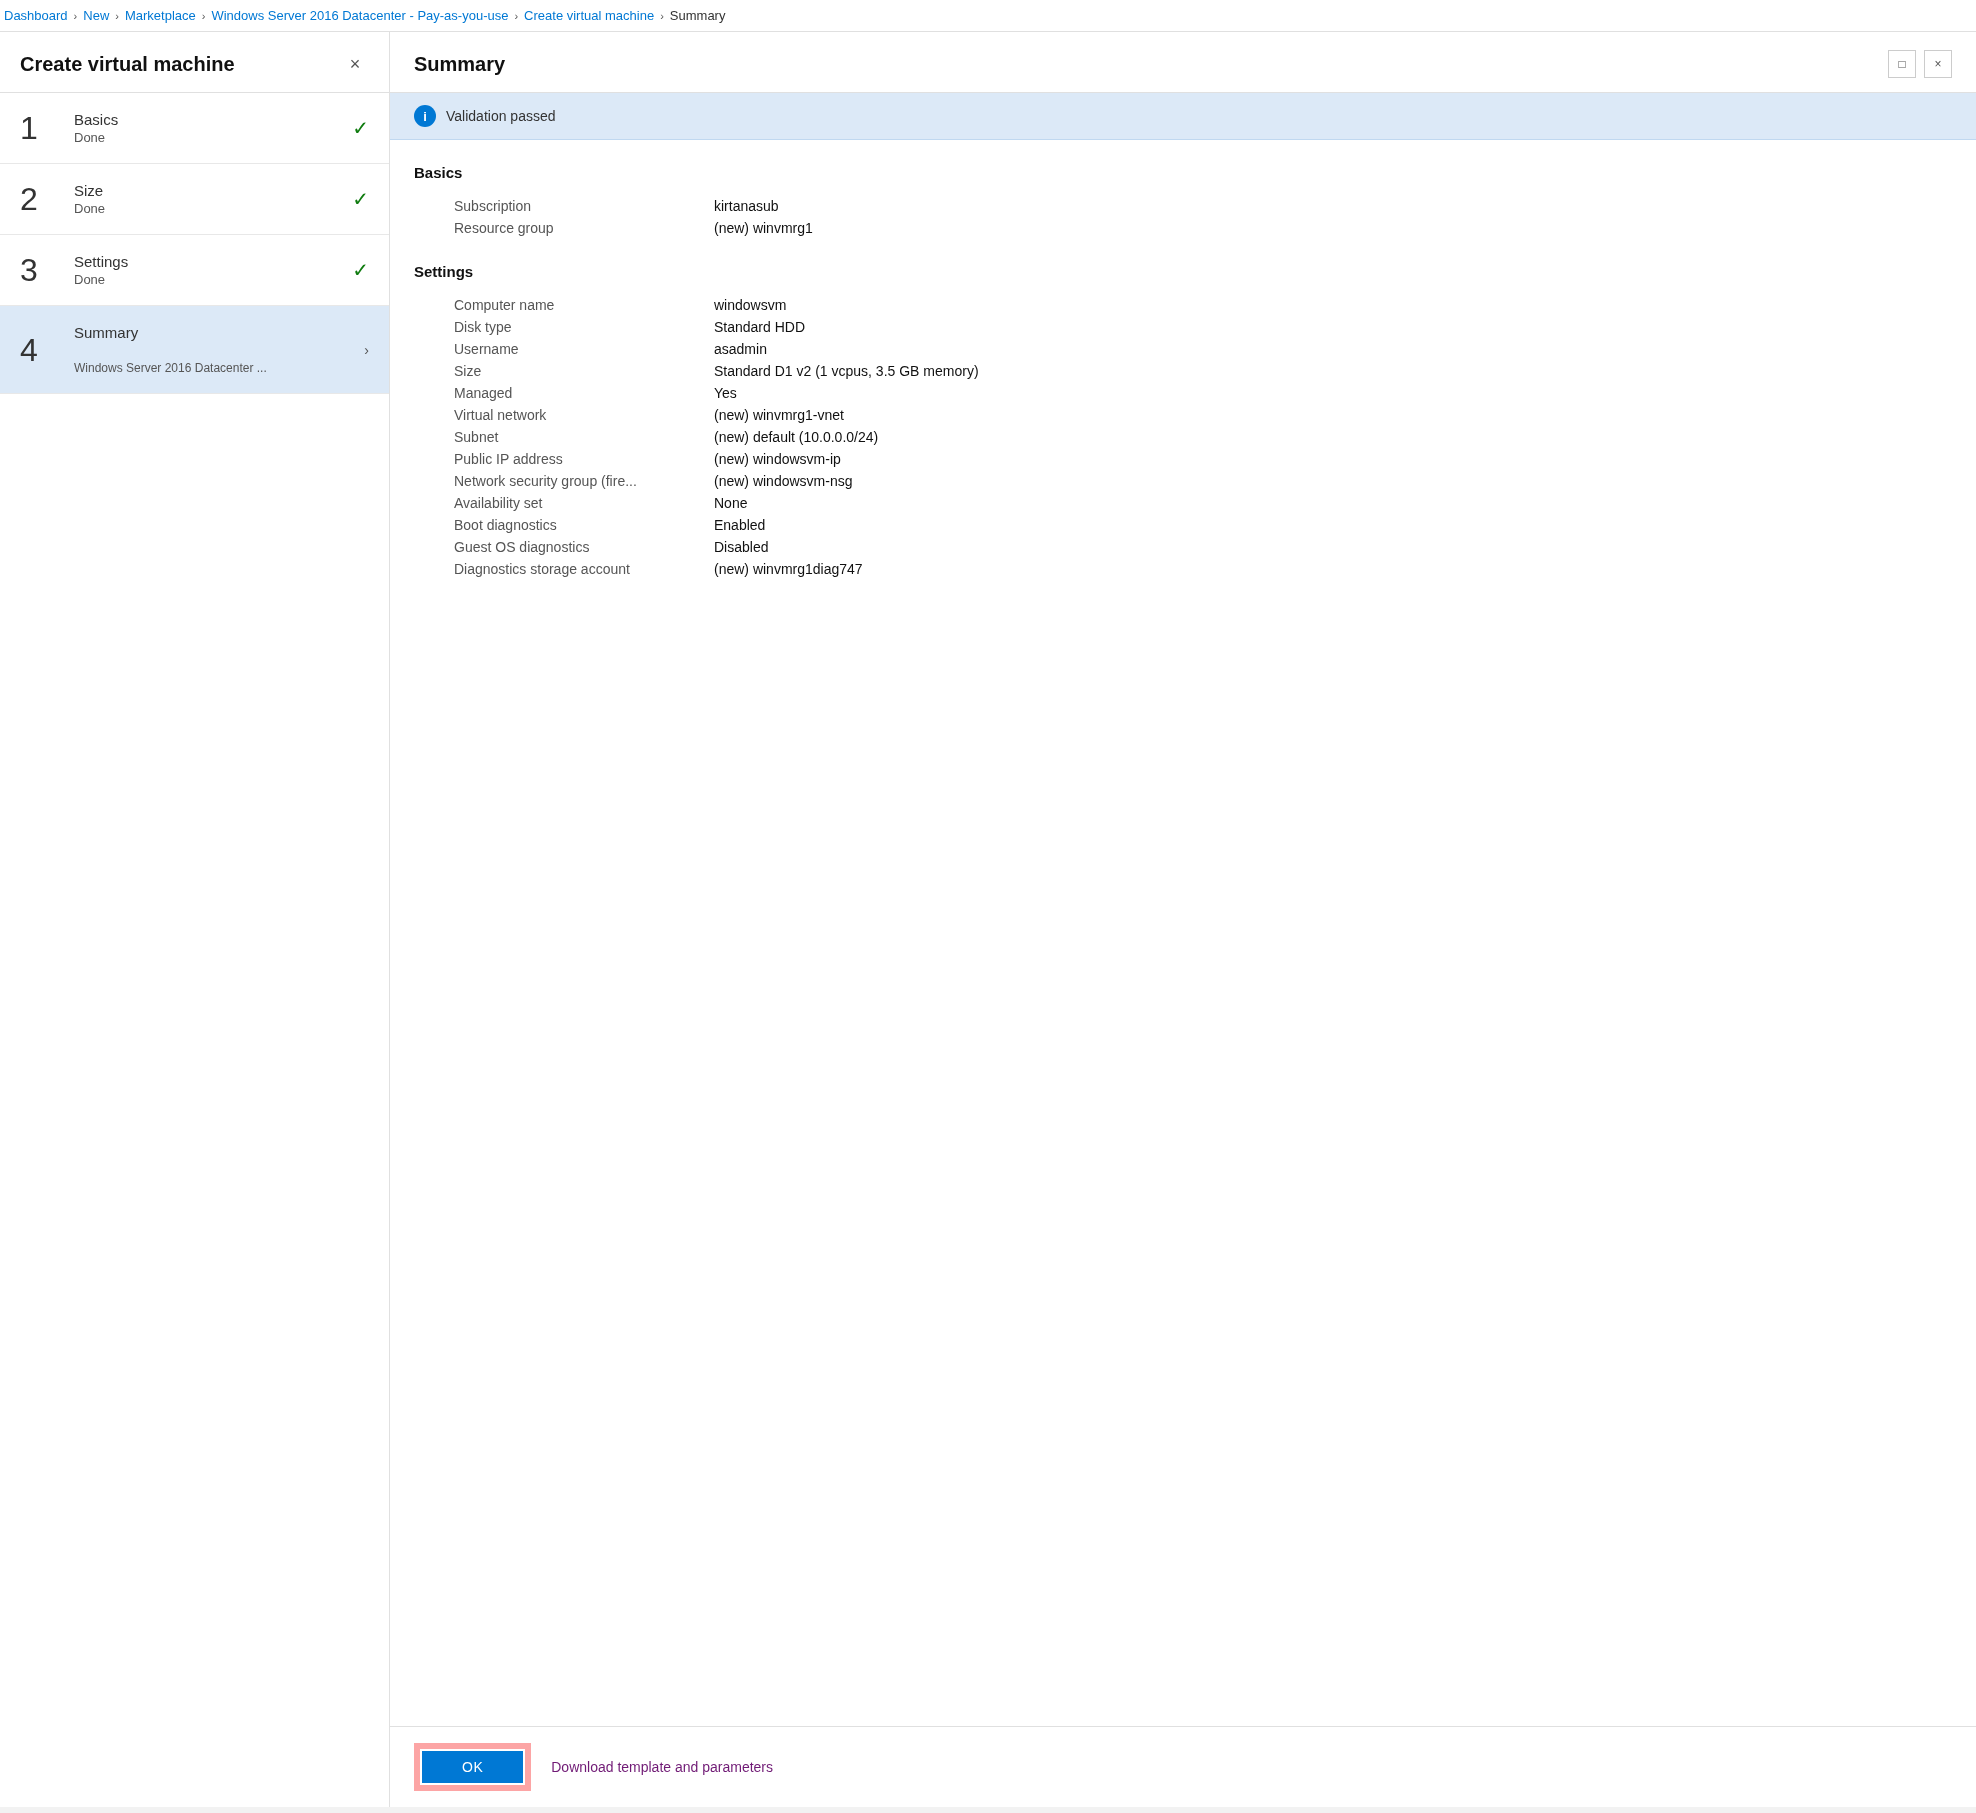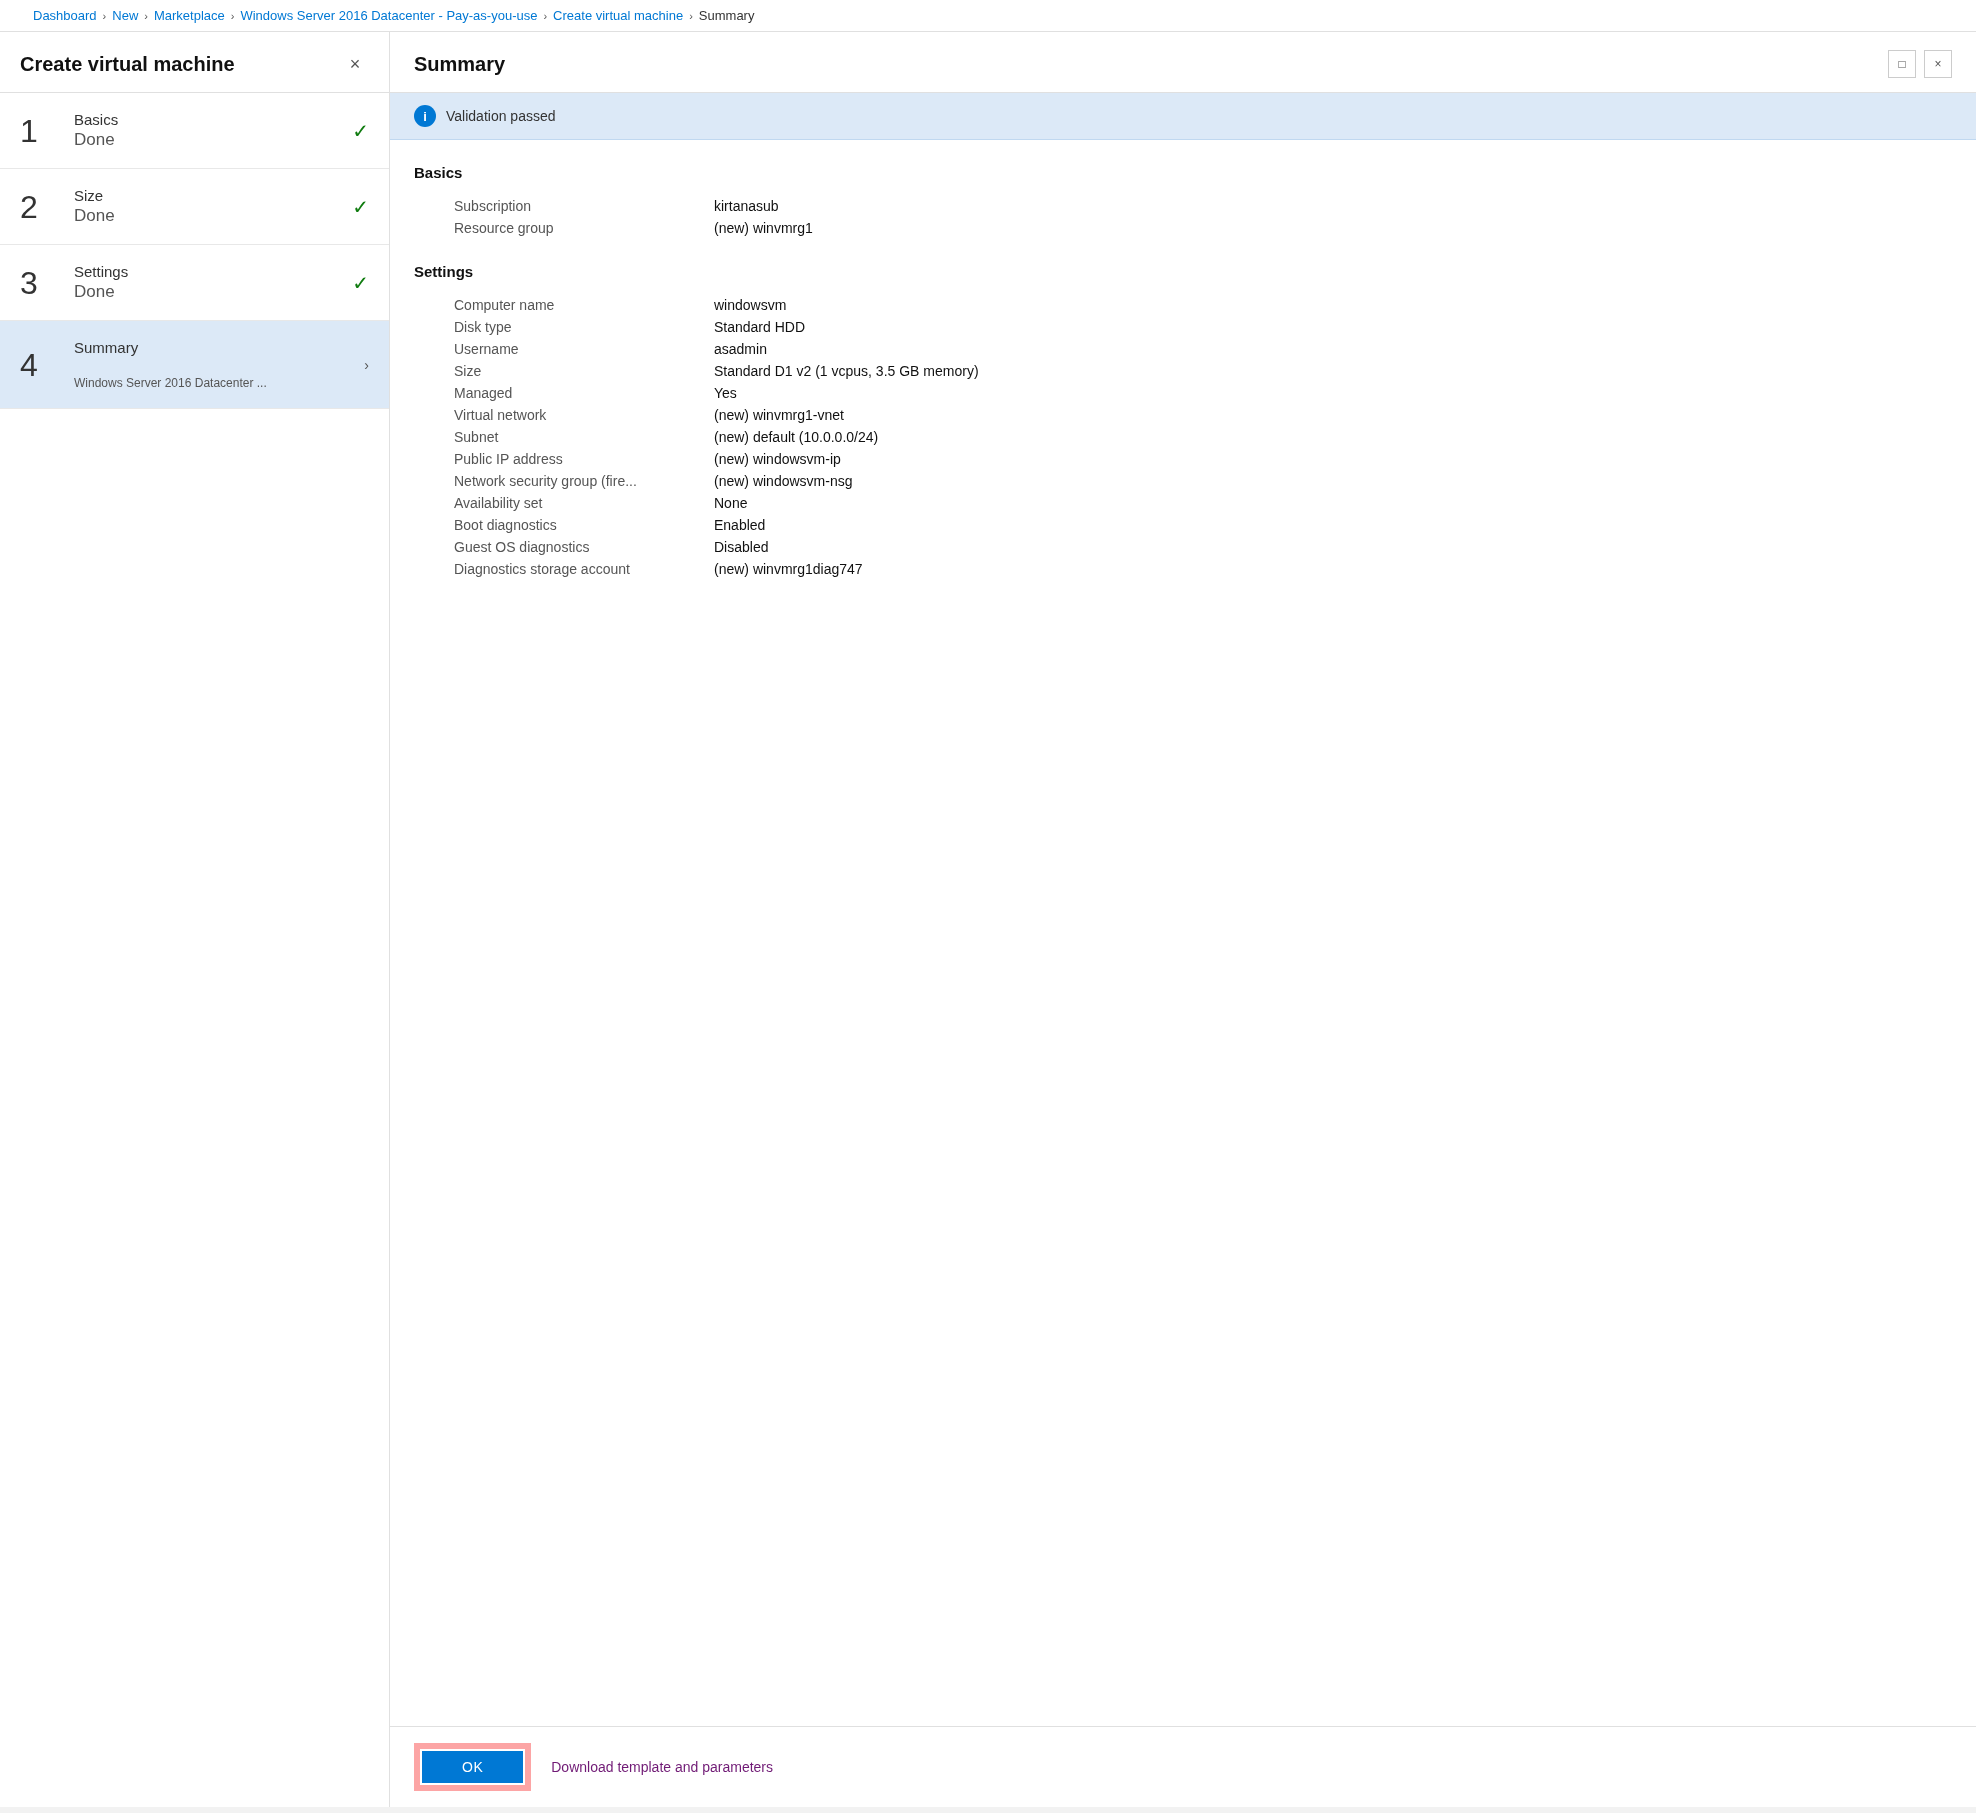--- a/index.html
+++ b/index.html
@@ -7,21 +7,21 @@
       font-family: 'Segoe UI', Arial, sans-serif;
       font-size: 14px;
       background: #f2f2f2;
       color: #333;
     }
 
     
     .breadcrumb {
       display: flex;
       align-items: center;
-      padding: 8px 33px;
+      padding: 8px 4px;
       background: #fff;
       border-bottom: 1px solid #e0e0e0;
       font-size: 13px;
       color: #0078d4;
       gap: 6px;
       flex-wrap: wrap;
     }
     .breadcrumb span.sep {
       color: #555;
       font-size: 11px;
@@ -106,21 +106,21 @@
 
     .step-info {
       flex: 1;
       margin-left: 10px;
     }
     .step-name {
       font-size: 15px;
       color: #333;
     }
     .step-status {
-      font-size: 17px;
+      font-size: 13px;
       color: #555;
       margin-top: 2px;
     }
 
     .step-check {
       color: #107c10;
       font-size: 20px;
       margin-left: auto;
       flex-shrink: 0;
     }

